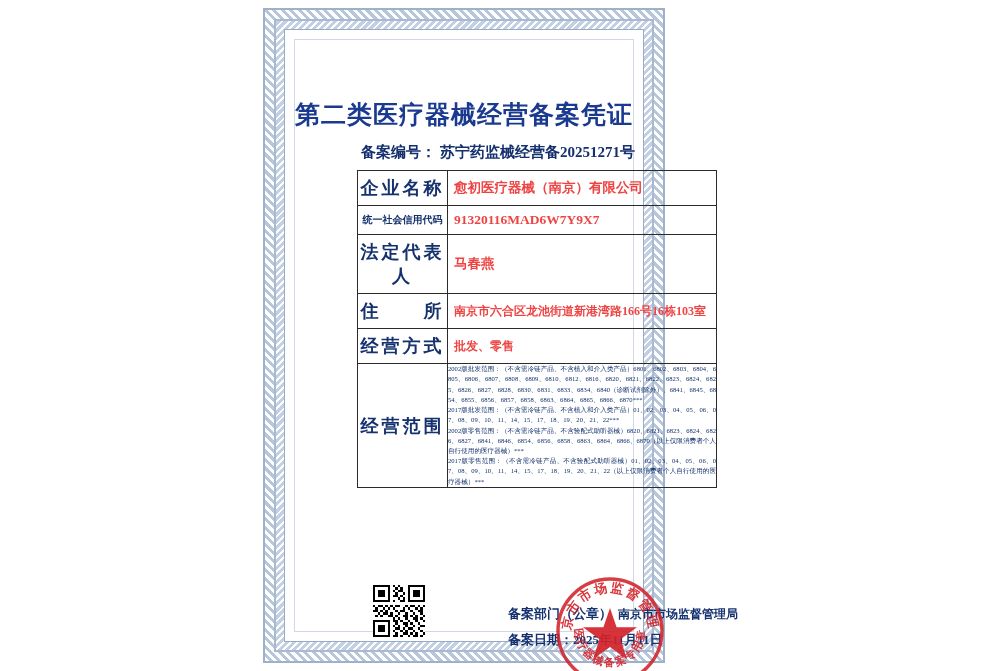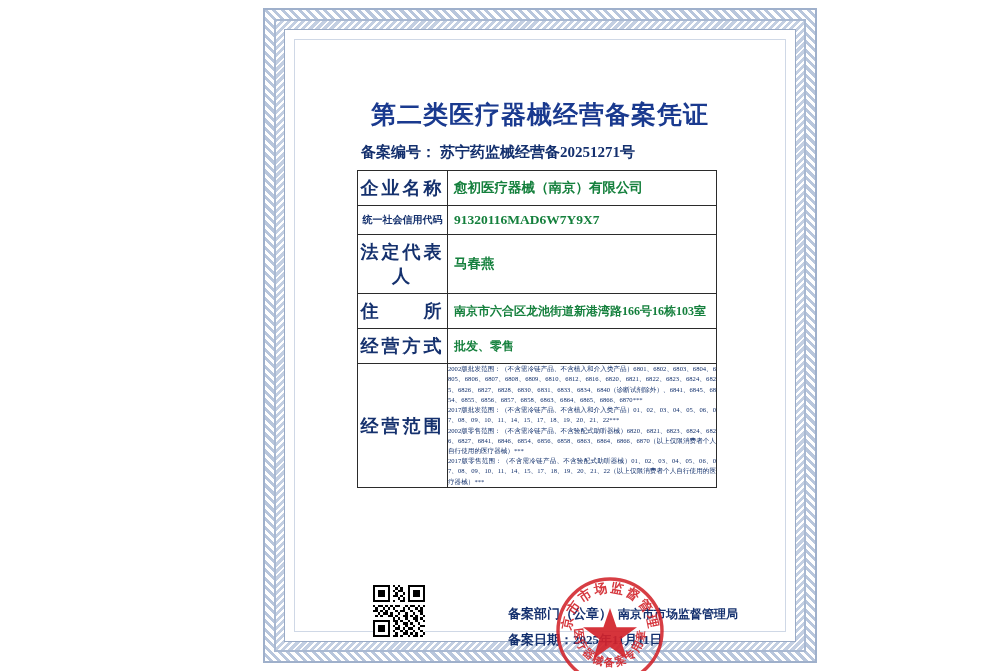--- a/index.html
+++ b/index.html
@@ -18,21 +18,21 @@
     width: 1000px;
     height: 671px;
     background: #ffffff;
   }
 
   
   .cert-frame {
     position: absolute;
     left: 263px;
     top: 8px;
-    width: 554px;
+    width: 402px;
     height: 655px;
     box-sizing: border-box;
     background:
       repeating-linear-gradient(45deg, #ffffff 0px, #ffffff 3px, #b8c6dc 3px, #b8c6dc 6px),
       #dfe6f0;
     border: 2px solid #9fb0cb;
     padding: 9px;
   }
   .cert-frame-inner {
     position: relative;
@@ -108,21 +108,21 @@
     font-size: 18px;
     font-weight: bold;
     letter-spacing: 3px;
     padding: 5px 2px;
     color: #15316e;
   }
   .cert-table td.val {
     padding: 5px 6px;
     font-size: 12px;
     font-weight: bold;
-    color: #15803d;
+    color: #ef4444;
     line-height: 1.35;
   }
   .cert-table td.val.big {
     font-size: 13.5px;
   }
   .scope-cell {
     font-size: 6.6px;
     line-height: 1.55;
     font-weight: normal;
     color: #16336f;

